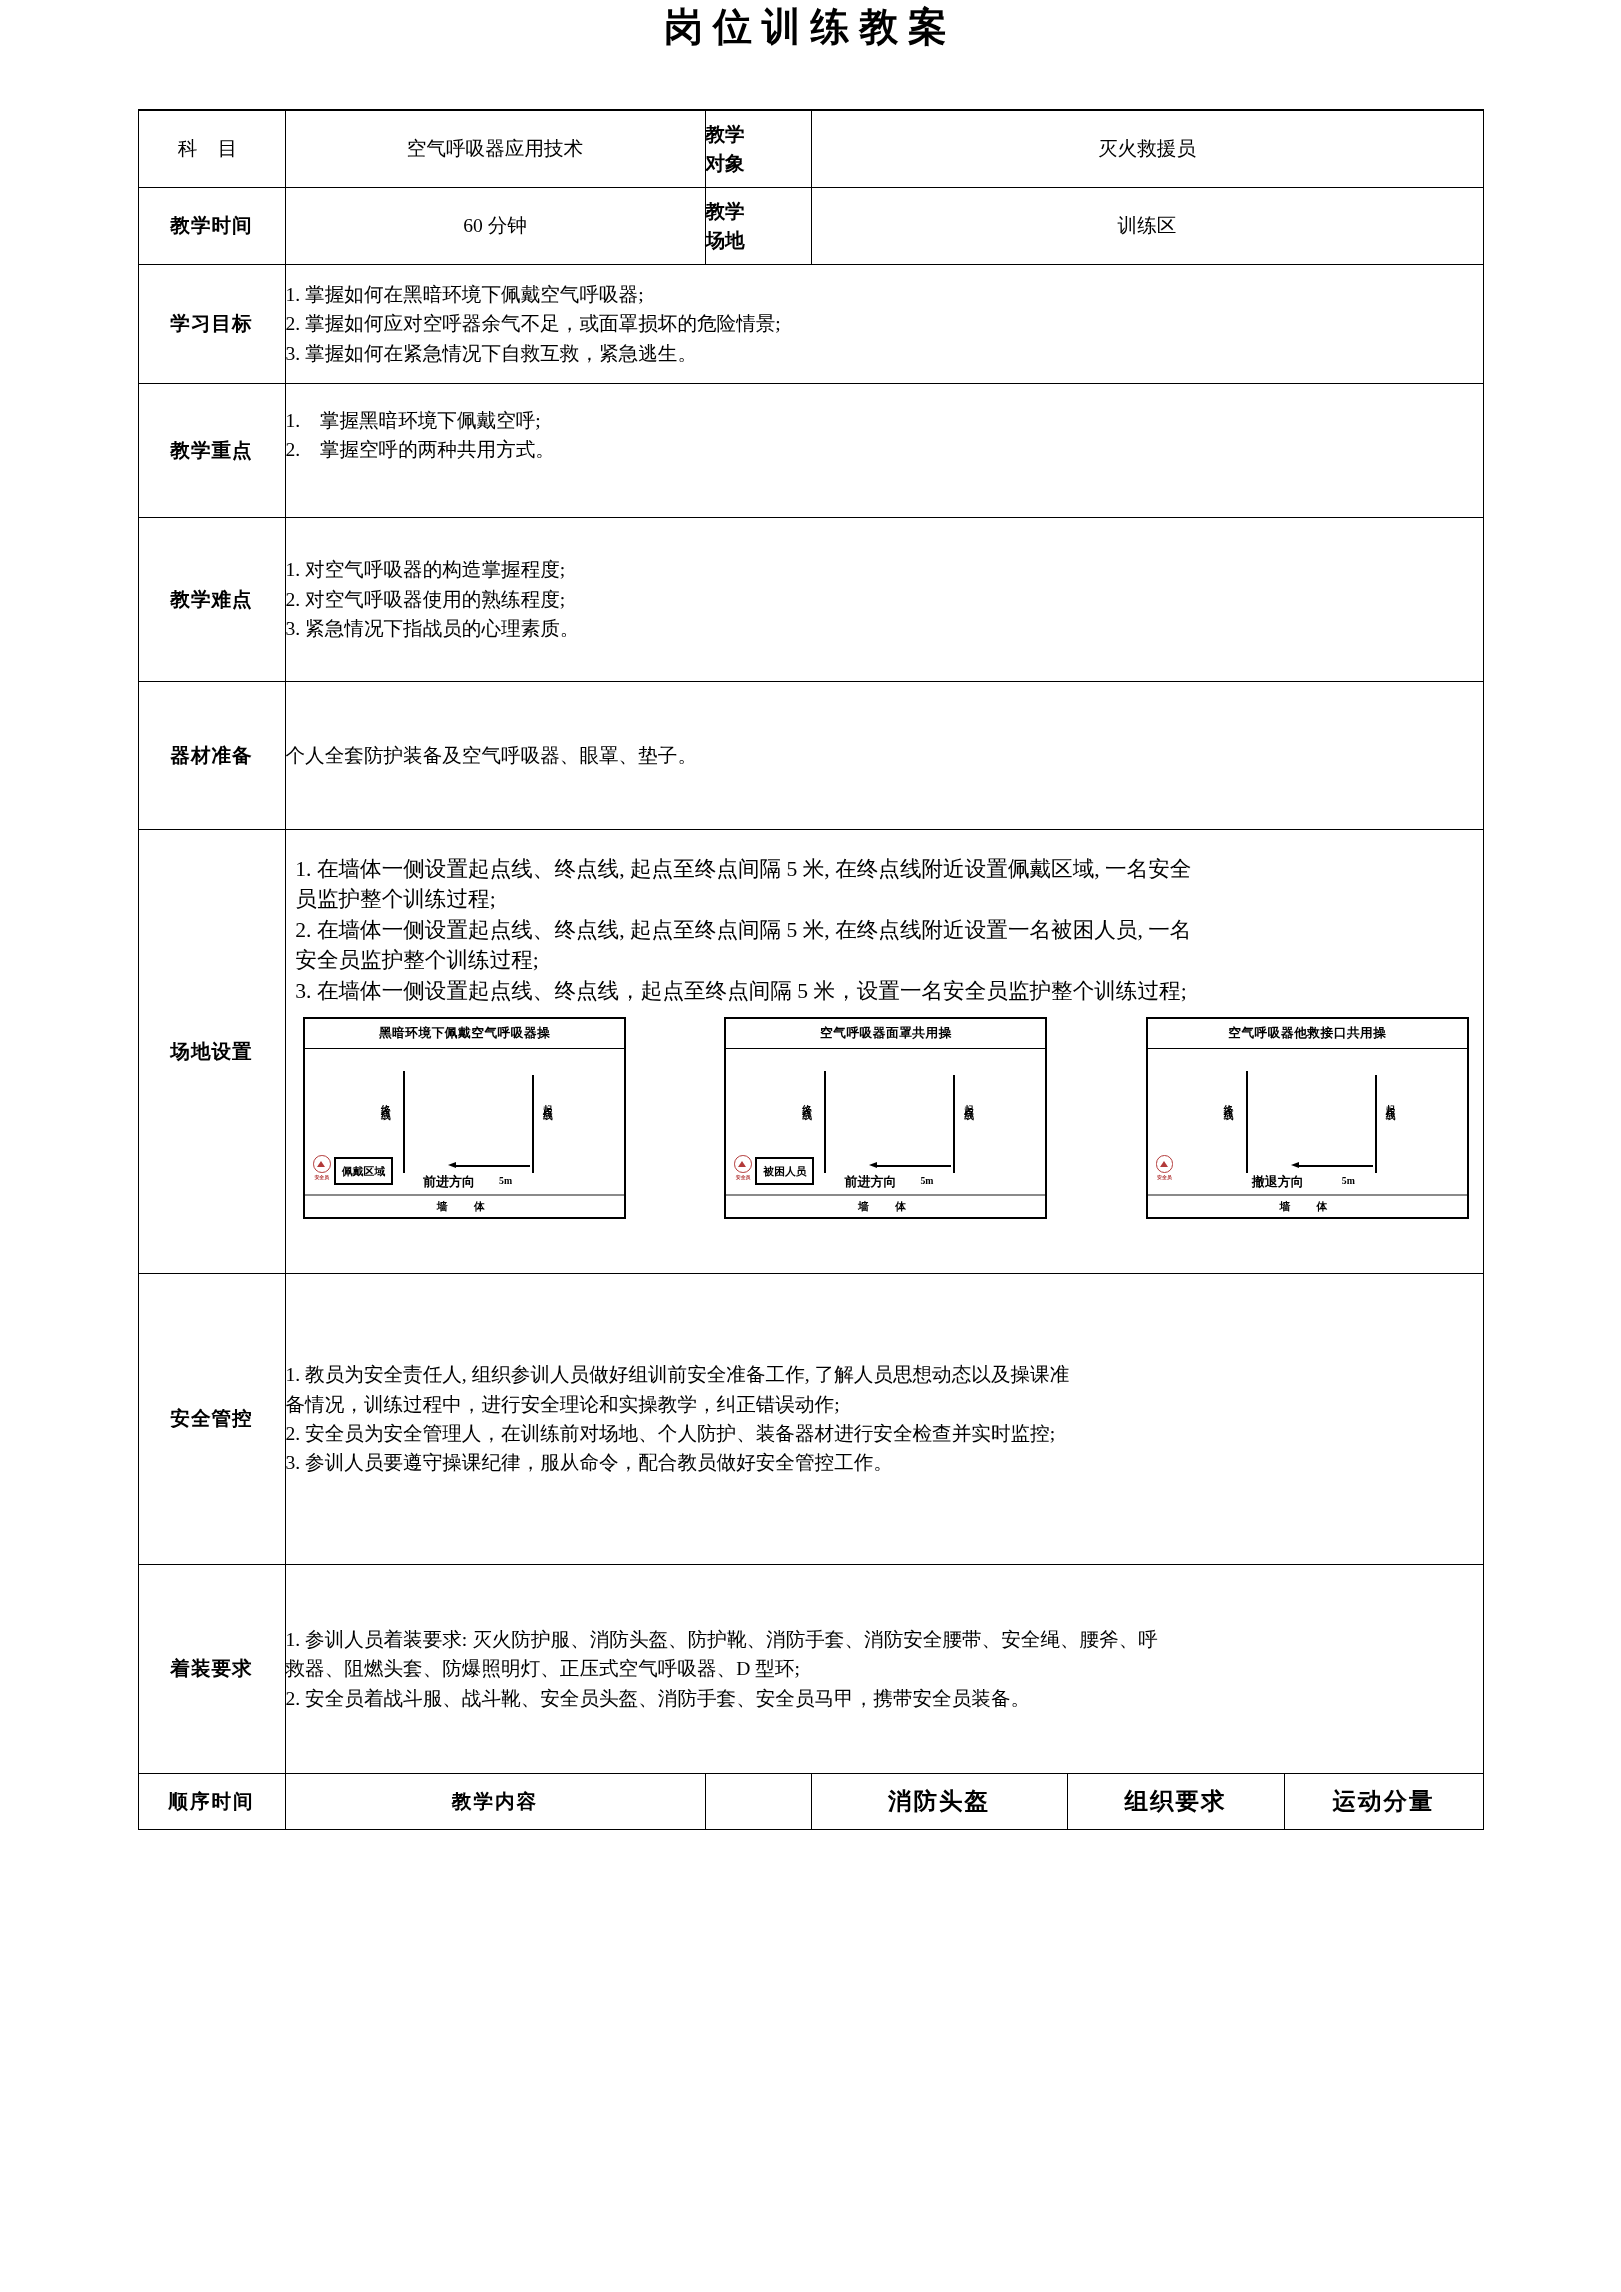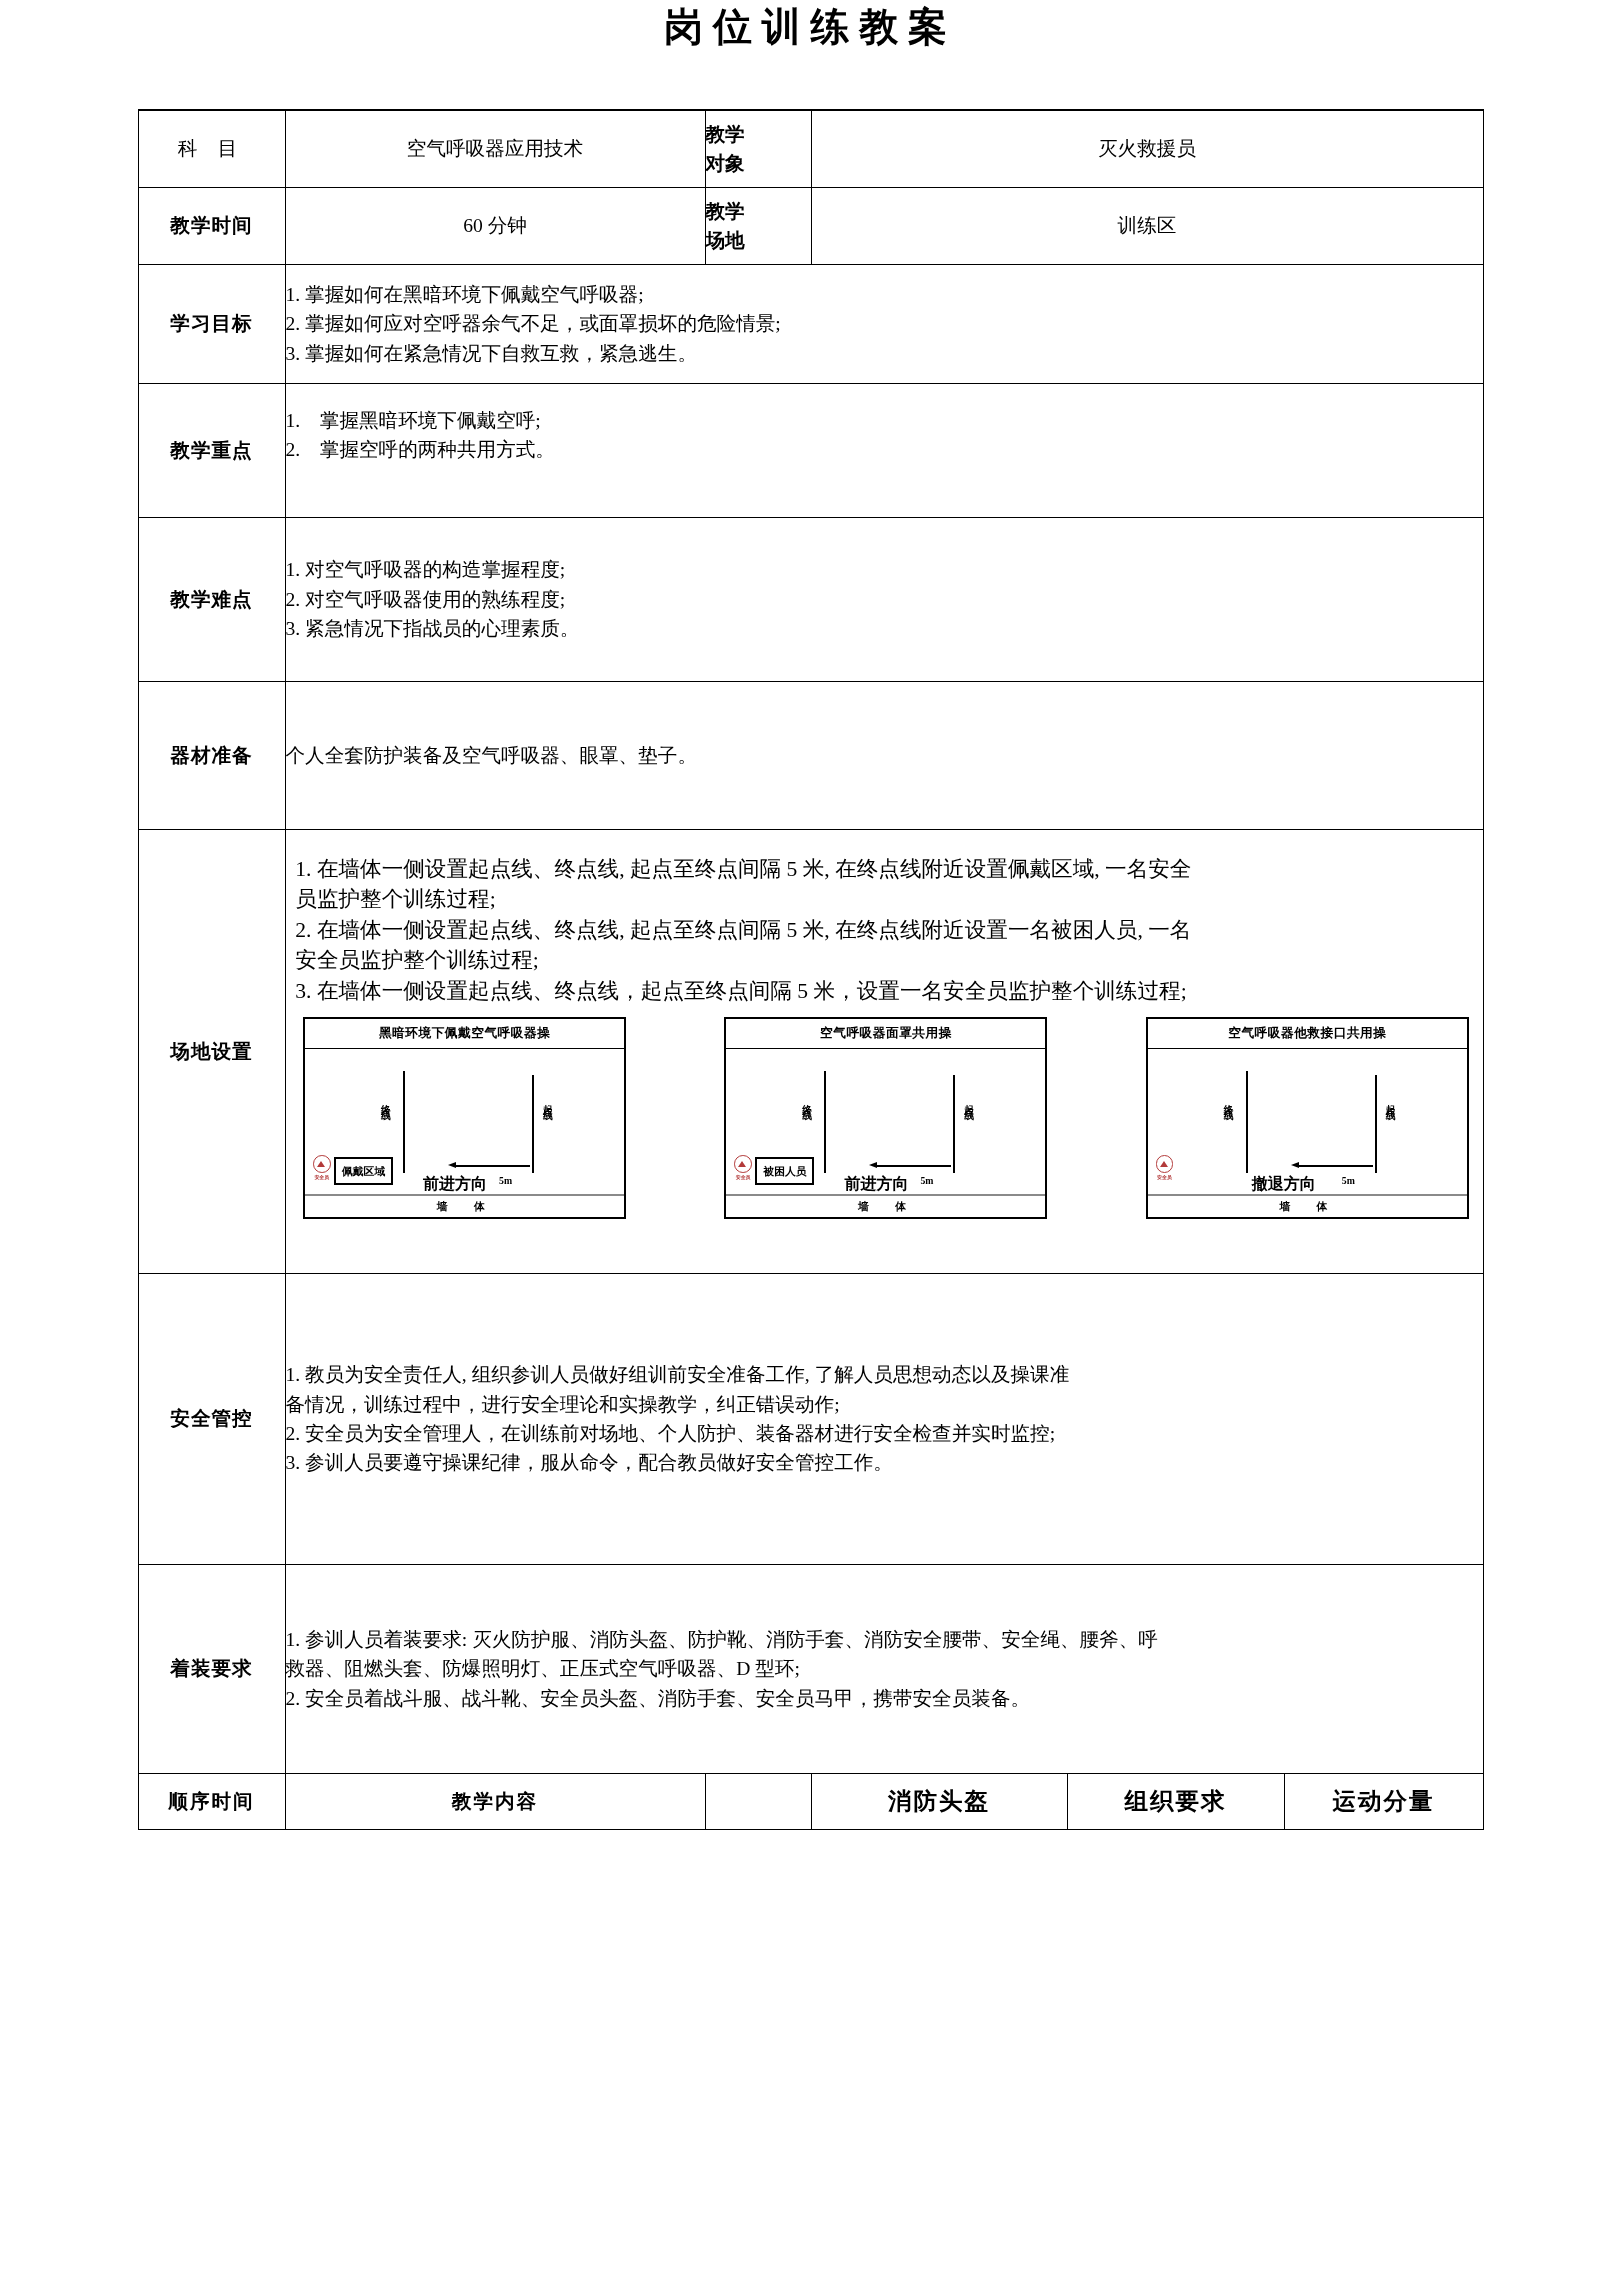--- a/index.html
+++ b/index.html
@@ -143,21 +143,21 @@
   }
   .arrow-head {
     position: absolute;
     width: 0; height: 0;
     border-top: 3.9px solid transparent;
     border-bottom: 3.9px solid transparent;
     border-right: 8.8px solid #000;
   }
   .dir-label {
     position: absolute;
-    font-size: 16px;
+    font-size: 13px;
     font-weight: bold;
     font-family: "Liberation Sans", "DejaVu Sans", sans-serif;
     white-space: nowrap;
     text-align: right;
   }
   .dist-label {
     position: absolute;
     font-size: 9.8px;
     font-weight: bold;
     font-family: Liberation Serif, serif;

